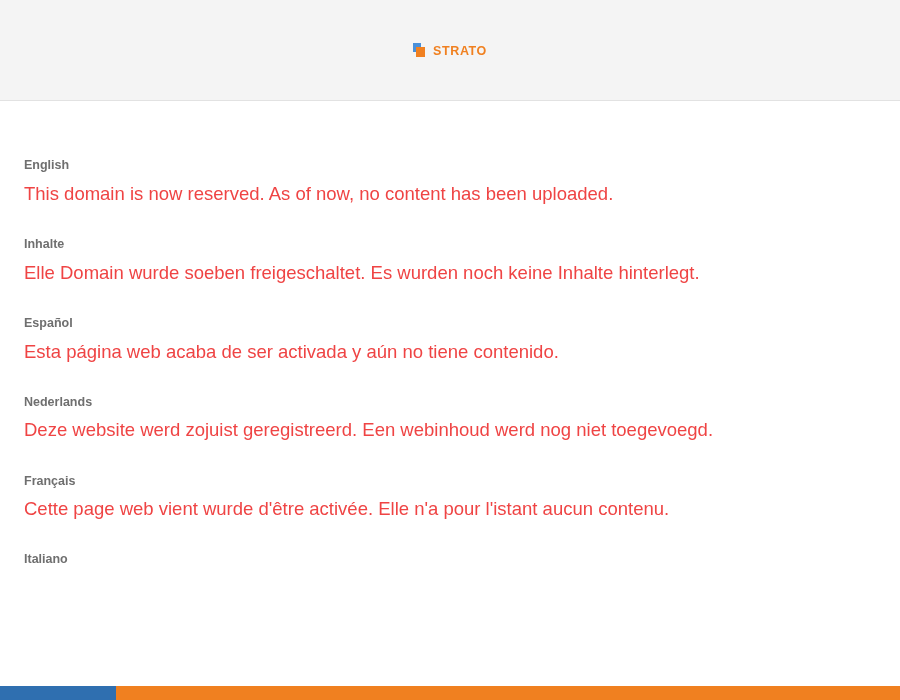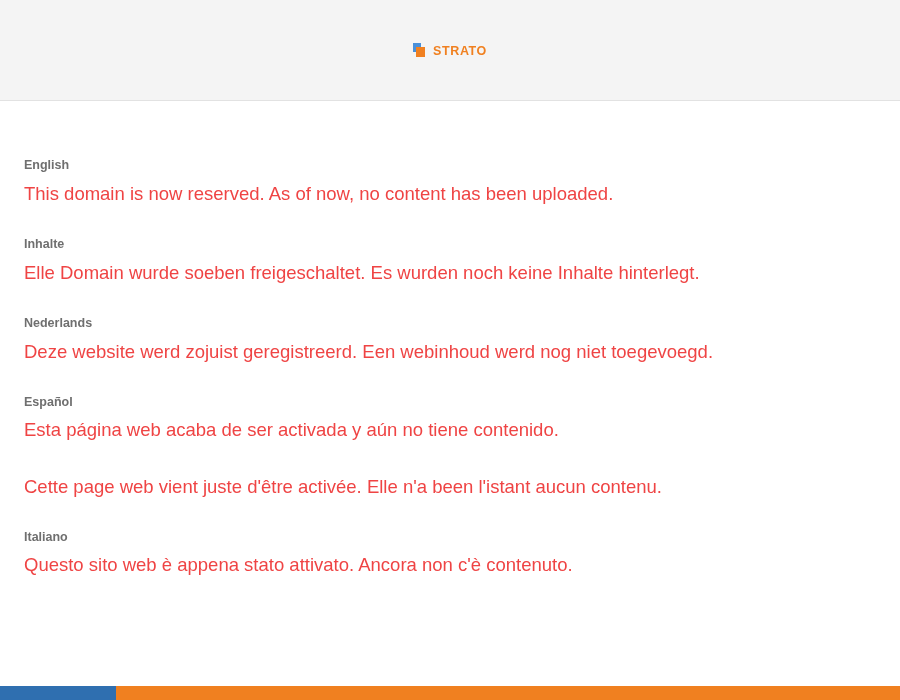--- a/index.html
+++ b/index.html
@@ -120,36 +120,36 @@
     <p class="lang-label">English</p>
     <p class="lang-text">This domain is now reserved. As of now, no content has been uploaded.</p>
   </div>
 
   <div class="block">
     <p class="lang-label">Inhalte</p>
     <p class="lang-text">Elle Domain wurde soeben freigeschaltet. Es wurden noch keine Inhalte hinterlegt.</p>
   </div>
 
   <div class="block">
+    <p class="lang-label">Español</p>
+    <p class="lang-text">Esta página web acaba de ser activada y aún no tiene contenido.</p>
+  </div>
+
+  <div class="block">
     <p class="lang-label">Nederlands</p>
     <p class="lang-text">Deze website werd zojuist geregistreerd. Een webinhoud werd nog niet toegevoegd.</p>
   </div>
 
   <div class="block">
-    <p class="lang-label">Español</p>
-    <p class="lang-text">Esta página web acaba de ser activada y aún no tiene contenido.</p>
-  </div>
-
-  <div class="block">
-    <p class="lang-text">Cette page web vient juste d'être activée. Elle n'a been l'istant aucun contenu.</p>
+    <p class="lang-label">Français</p>
+    <p class="lang-text">Cette page web vient wurde d'être activée. Elle n'a pour l'istant aucun contenu.</p>
   </div>
 
   <div class="block">
     <p class="lang-label">Italiano</p>
-    <p class="lang-text">Questo sito web è appena stato attivato. Ancora non c'è contenuto.</p>
   </div>
 
 </div>
 
 <div class="footer-bar">
   <div class="seg seg-blue" style="width:116px"></div>
   <div class="seg seg-orange" style="width:784px"></div>
 </div>
 
 </body></html>

